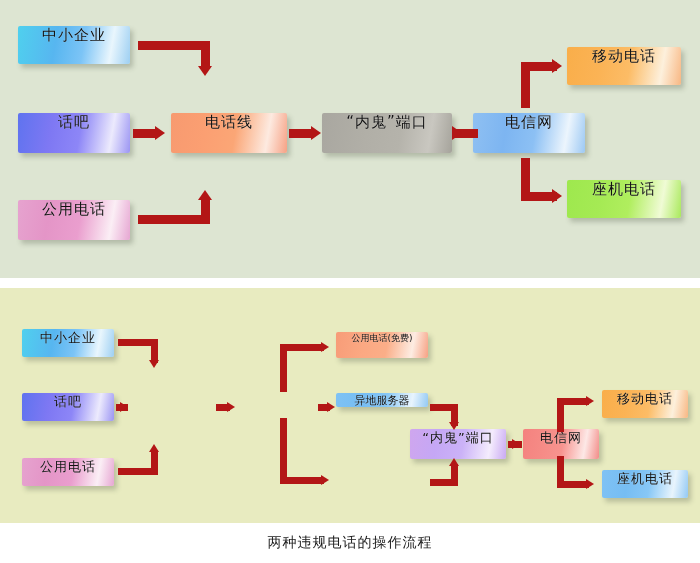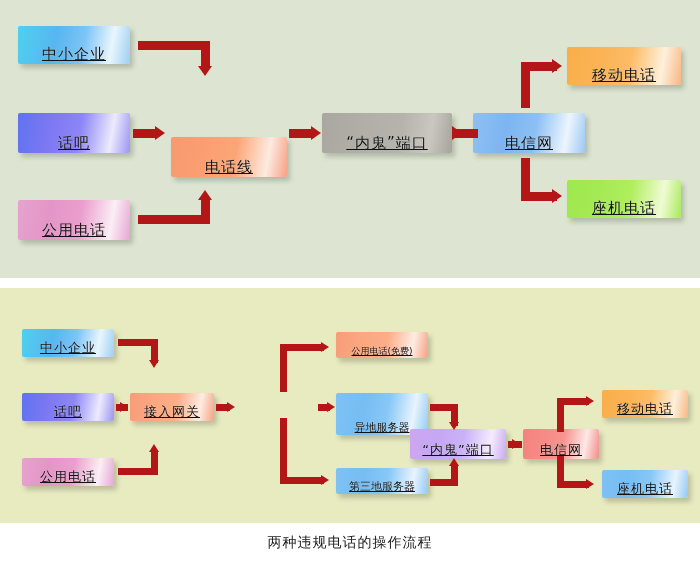--- a/index.html
+++ b/index.html
@@ -37,41 +37,40 @@
     width: 700px;
     height: 40px;
     background: #ffffff;
   }
 
   
   .node {
     position: absolute;
     box-sizing: border-box;
     display: flex;
-    align-items: flex-end;
+    align-items: flex-start;
     justify-content: center;
     color: #111;
     letter-spacing: 1px;
     text-shadow: 0 0 1px rgba(255,255,255,0.55);
     border-radius: 2px;
     box-shadow: 3px 4px 5px rgba(90,100,80,0.32);
     white-space: nowrap;
     font-weight: normal;
-    text-decoration: underline;
   }
   .node.big  { font-size: 15px; }
   .node.mid  { font-size: 13px; }
   .node.small{ font-size: 11px; letter-spacing: 0px; }
   .node.tiny { font-size: 9px;  letter-spacing: 0px; }
 
   
   .g-cyan      { background: linear-gradient(100deg,#4fd0ee 0%, #57b6f0 34%, #7cc4f6 58%, #e9f6fd 82%, #9dcff2 100%); }
   .g-periwinkle{ background: linear-gradient(100deg,#5f73ef 0%, #7e78f3 30%, #8d86f7 55%, #eceafd 82%, #9b95f3 100%); }
   .g-pink      { background: linear-gradient(100deg,#e6a3cf 0%, #e495c7 28%, #ea9ece 55%, #fbeef5 82%, #e6a6d2 100%); }
-  .g-orange    { background: linear-gradient(100deg,#f79a70 0%, #fb9f72 30%, #fba676 55%, #fdeae0 82%, #f6a184 100%); margin-top: 24px; }
+  .g-orange    { background: linear-gradient(100deg,#f79a70 0%, #fb9f72 30%, #fba676 55%, #fdeae0 82%, #f6a184 100%); }
   .g-gray      { background: linear-gradient(100deg,#a9a7a0 0%, #b1afa7 35%, #b5b3ab 60%, #c9c7c0 82%, #a5a39b 100%); }
   .g-blue      { background: linear-gradient(100deg,#8fc0f2 0%, #7db5f1 30%, #8cc0f4 55%, #ecf5fd 82%, #9cc8f3 100%); }
   .g-amber     { background: linear-gradient(100deg,#f9ae4a 0%, #fbb355 30%, #fcbc66 55%, #fdf0dc 82%, #f8b783 100%); }
   .g-green     { background: linear-gradient(100deg,#9ee84e 0%, #a5ea54 30%, #b0ee5e 55%, #f0fbd5 82%, #a9e95b 100%); }
   .g-salmon    { background: linear-gradient(100deg,#f79c78 0%, #fba882 30%, #fbae88 55%, #fdece2 82%, #f7a183 100%); }
   .g-lavender  { background: linear-gradient(100deg,#cfa6ee 0%, #c5a7f5 28%, #cbb2f7 55%, #f4ecfd 82%, #c9a9f2 100%); }
   .g-red       { background: linear-gradient(100deg,#f4827f 0%, #f68b86 28%, #f7948f 52%, #fde8e6 80%, #f38c88 100%); }
   .g-skyblue   { background: linear-gradient(100deg,#7fc2f4 0%, #76bdf3 30%, #87c7f6 55%, #e8f4fd 82%, #93c9f4 100%); }
 
   
@@ -184,36 +183,30 @@
   </div>
 
   <div class="node mid g-periwinkle" style="left:22px; top:105px; width:92px; height:28px;">
     <span>话吧</span>
   </div>
 
   <div class="node mid g-pink" style="left:22px; top:170px; width:92px; height:28px;">
     <span>公用电话</span>
   </div>
 
-  <div class="node mid g-salmon" style="left:130px; top:105px; width:84px; height:28px;">
-    <span>接入网关</span>
-  </div>
 
 
   <div class="node tiny g-salmon" style="left:336px; top:44px; width:92px; height:26px;">
     <span>公用电话(免费)</span>
   </div>
 
-  <div class="node small g-skyblue" style="left:336px; top:105px; width:92px; height:42px;">
+  <div class="node small g-skyblue" style="left:336px; top:105px; width:92px; height:14px;">
     <span>异地服务器</span>
   </div>
 
-  <div class="node small g-skyblue" style="left:336px; top:180px; width:92px; height:26px;">
-    <span>第三地服务器</span>
-  </div>
 
   <div class="node mid g-lavender" style="left:410px; top:141px; width:96px; height:30px;">
     <span>“内鬼”端口</span>
   </div>
 
   <div class="node mid g-red" style="left:523px; top:141px; width:76px; height:30px;">
     <span>电信网</span>
   </div>
 
   <div class="node mid g-amber" style="left:602px; top:102px; width:86px; height:28px;">

